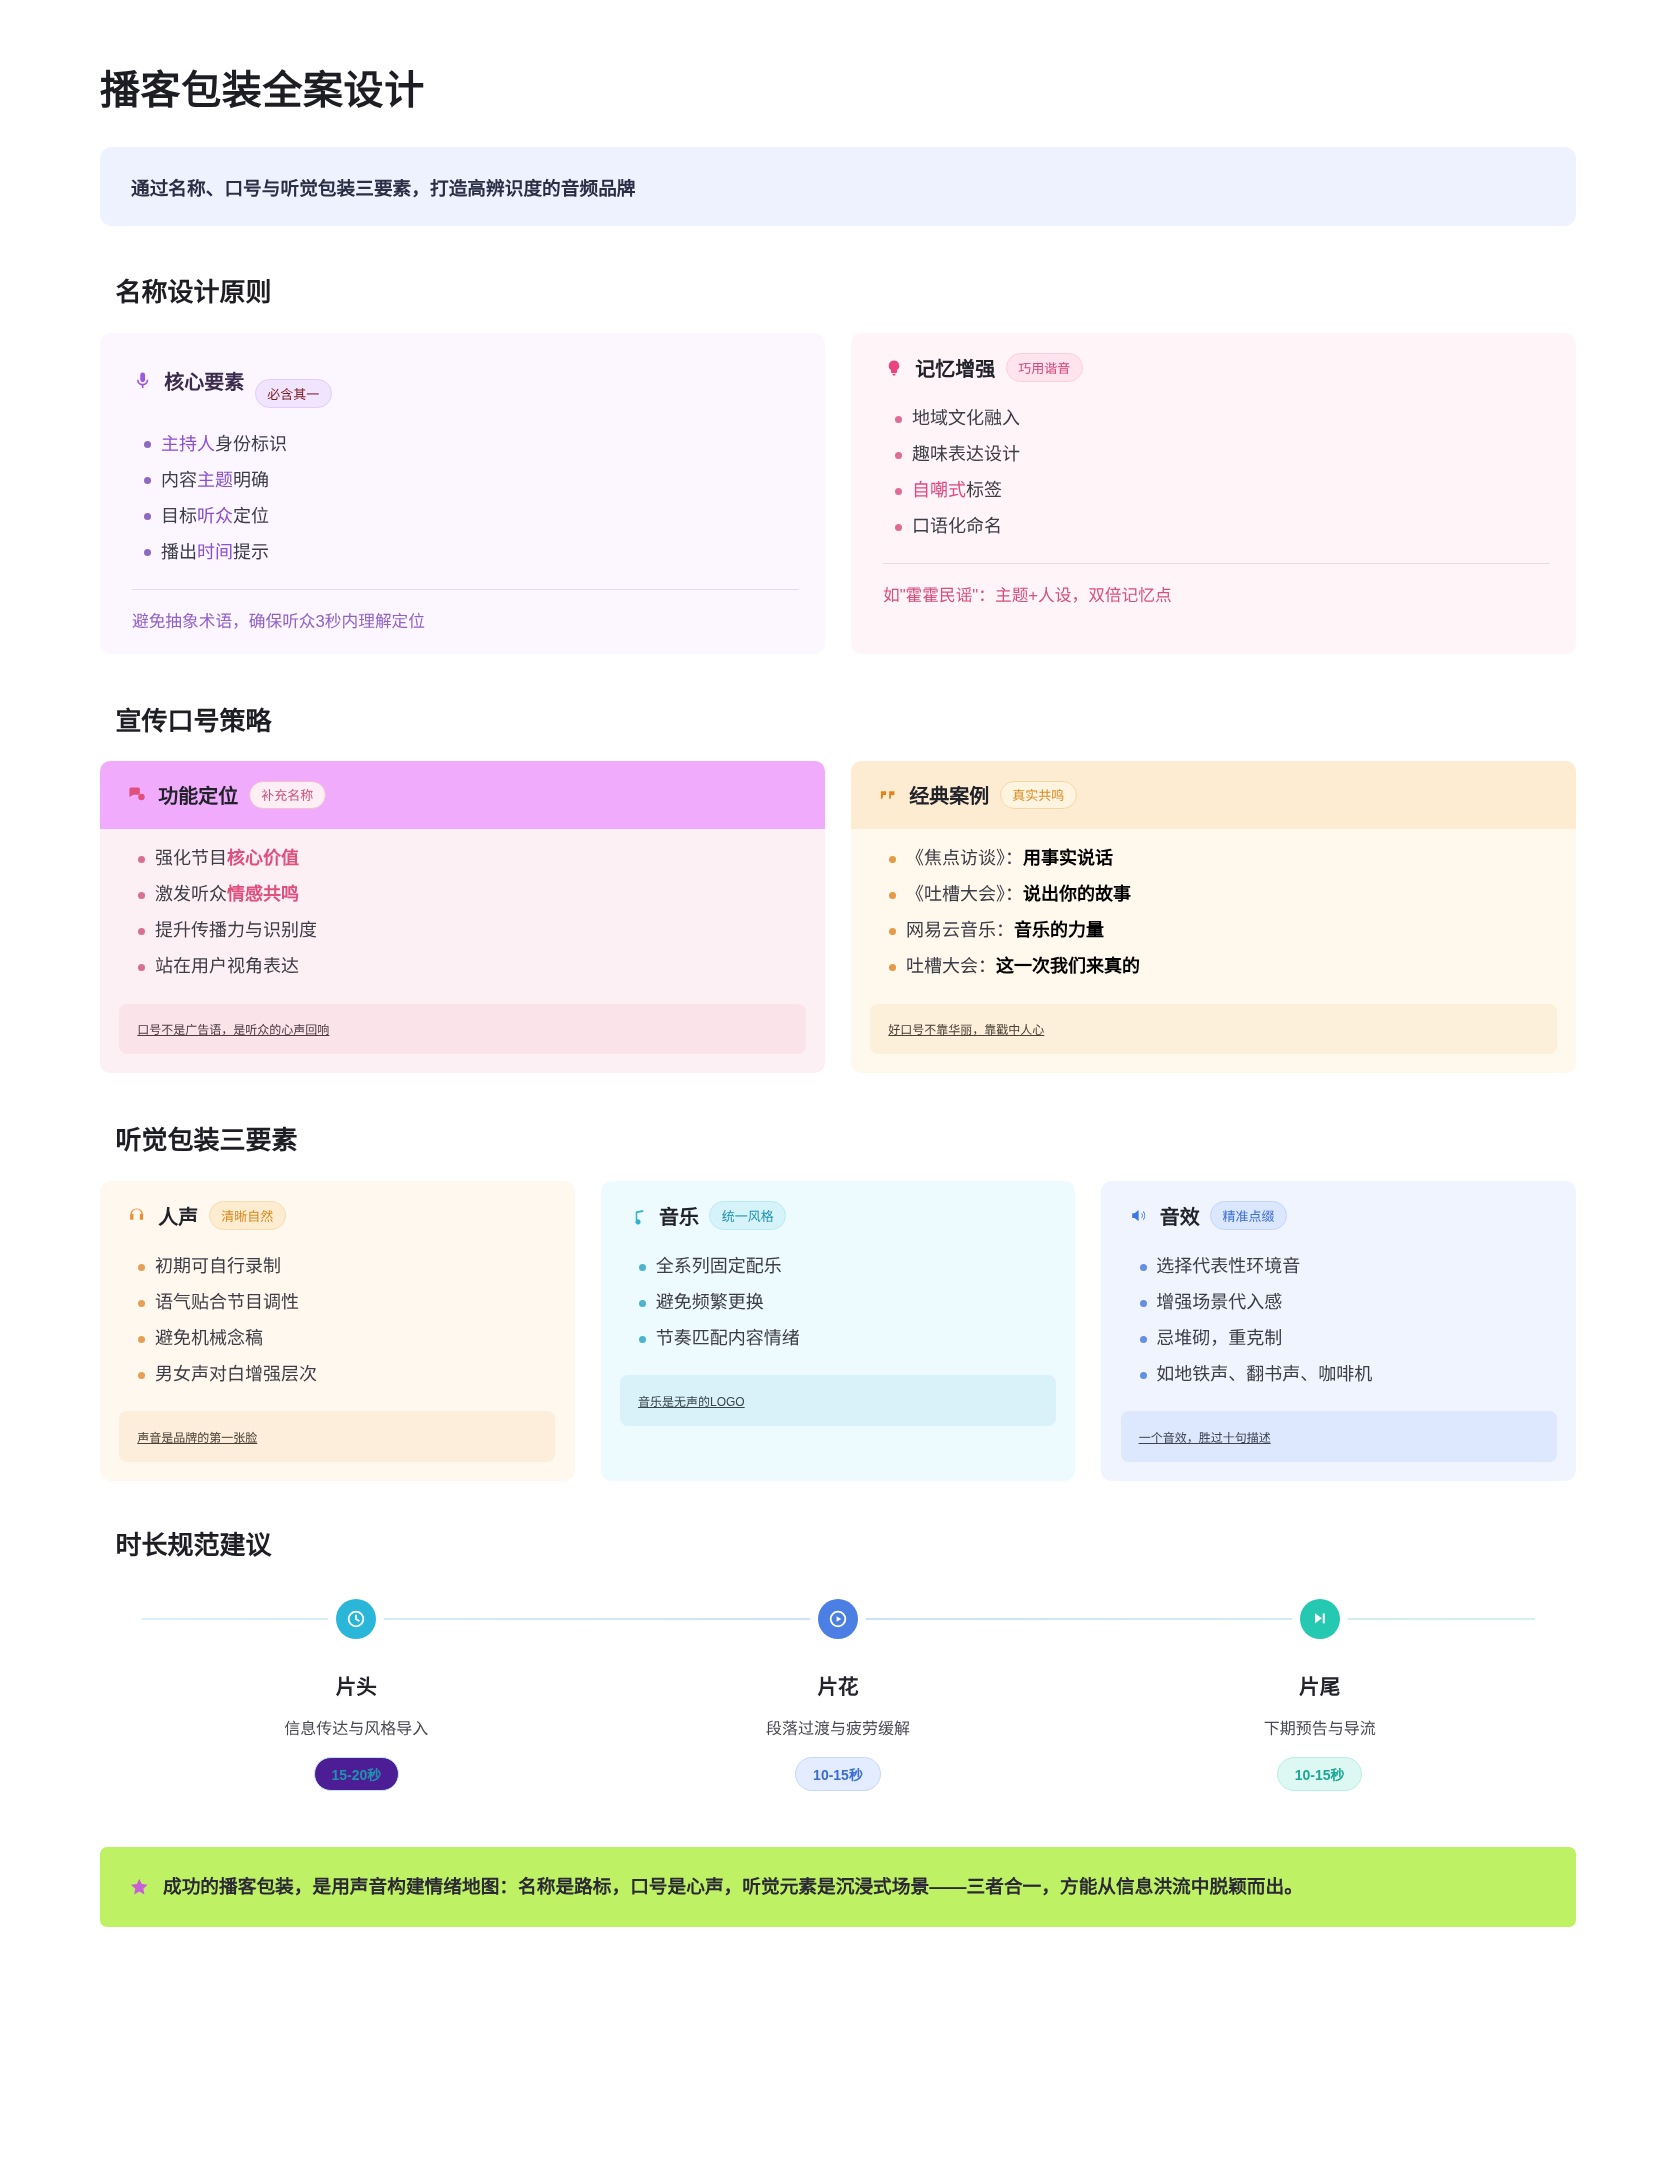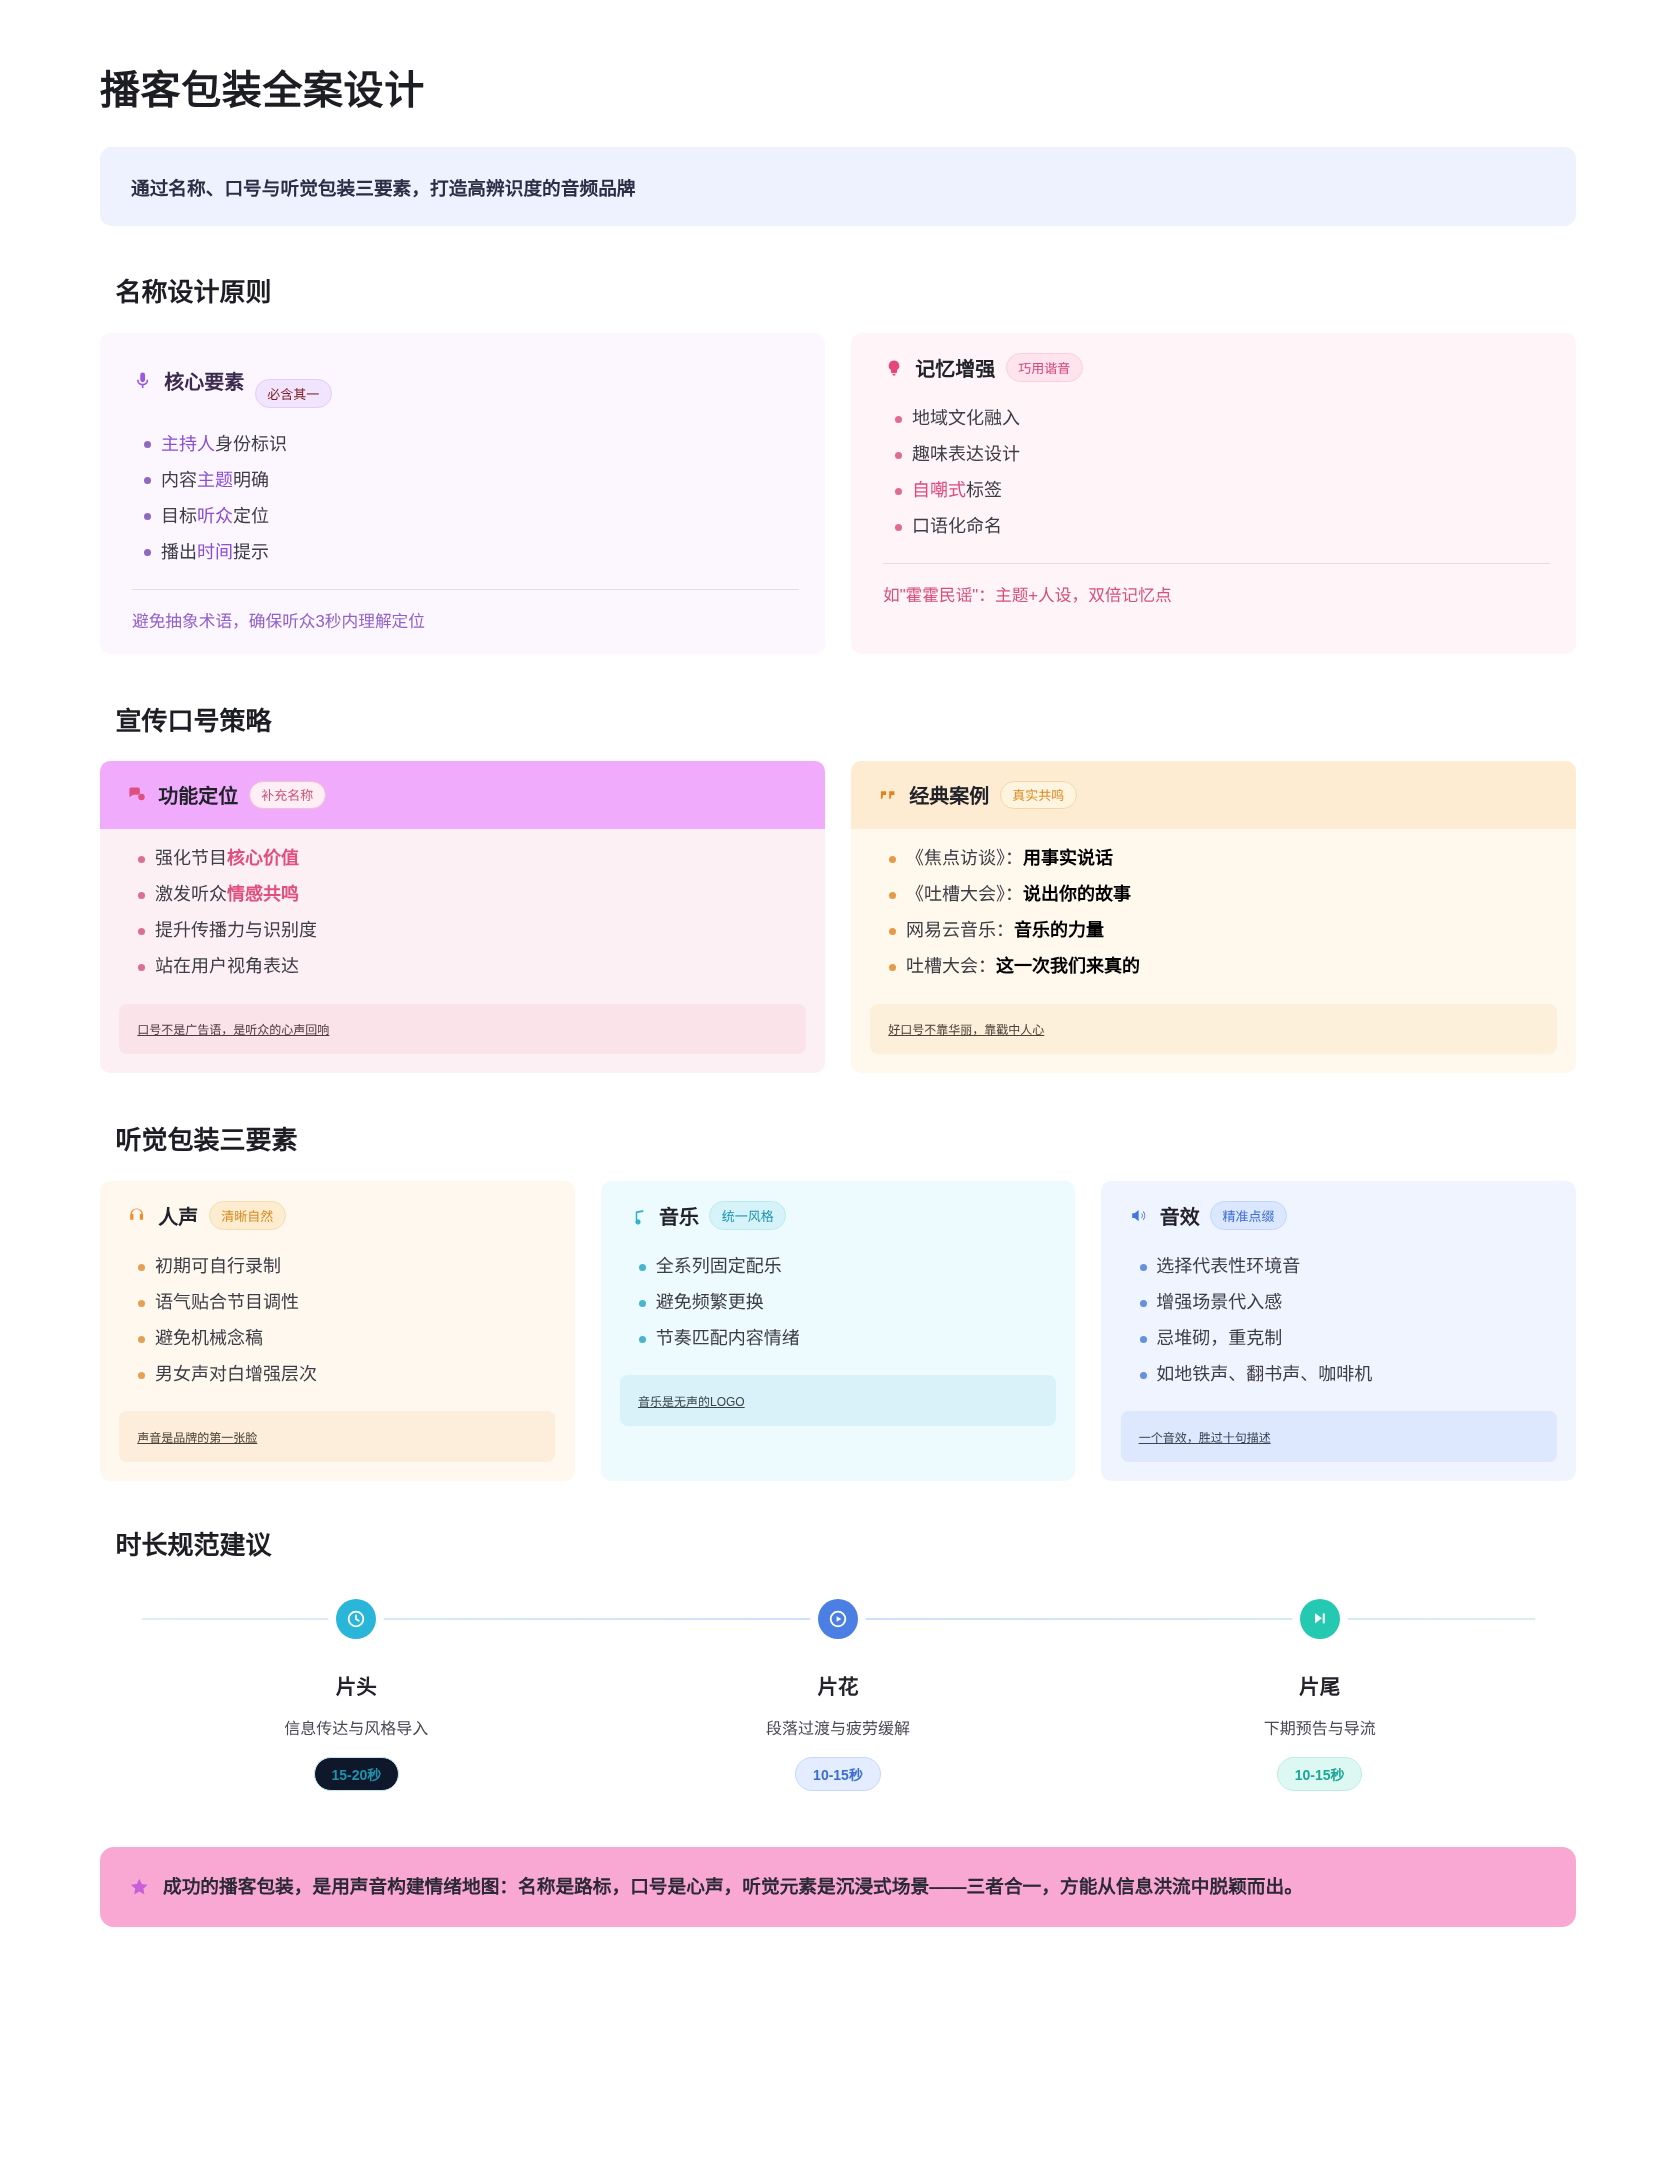--- a/index.html
+++ b/index.html
@@ -185,29 +185,29 @@
   .tl-name { font-size: 20.6px; font-weight: bold; margin-top: 31px; color: #23232b; }
   .tl-desc { font-size: 16px; margin-top: 15.5px; color: #4a4a55; }
   .tl-badge {
     display: inline-block;
     margin-top: 18px;
     font-size: 14px;
     padding: 5.8px 16.7px;
     border-radius: 643px;
     font-weight: bold;
   }
-  .tl-badge.c1 { background:#0f172a; color:#1f93ad; border:1px solid #c2e8f2; }
+  .tl-badge.c1 { background:#4c1d95; color:#1f93ad; border:1px solid #c2e8f2; }
   .tl-badge.c2 { background:#e4ecff; color:#3a6ed2; border:1px solid #c7d8fb; }
   .tl-badge.c3 { background:#ddf7f2; color:#1aa894; border:1px solid #bdeee4; }
 
   
   .footer-bar {
     margin-top: 43px;
-    background: #f9a8d4;
-    border-radius: 14px;
+    background: #bef264;
+    border-radius: 7px;
     padding: 26px 28px;
     display: flex; align-items: center; gap: 13px;
     font-size: 18.7px;
     font-weight: bold;
     color: #2c2936;
     line-height: 1.5;
   }
 </style>
 </head>
 <body>

